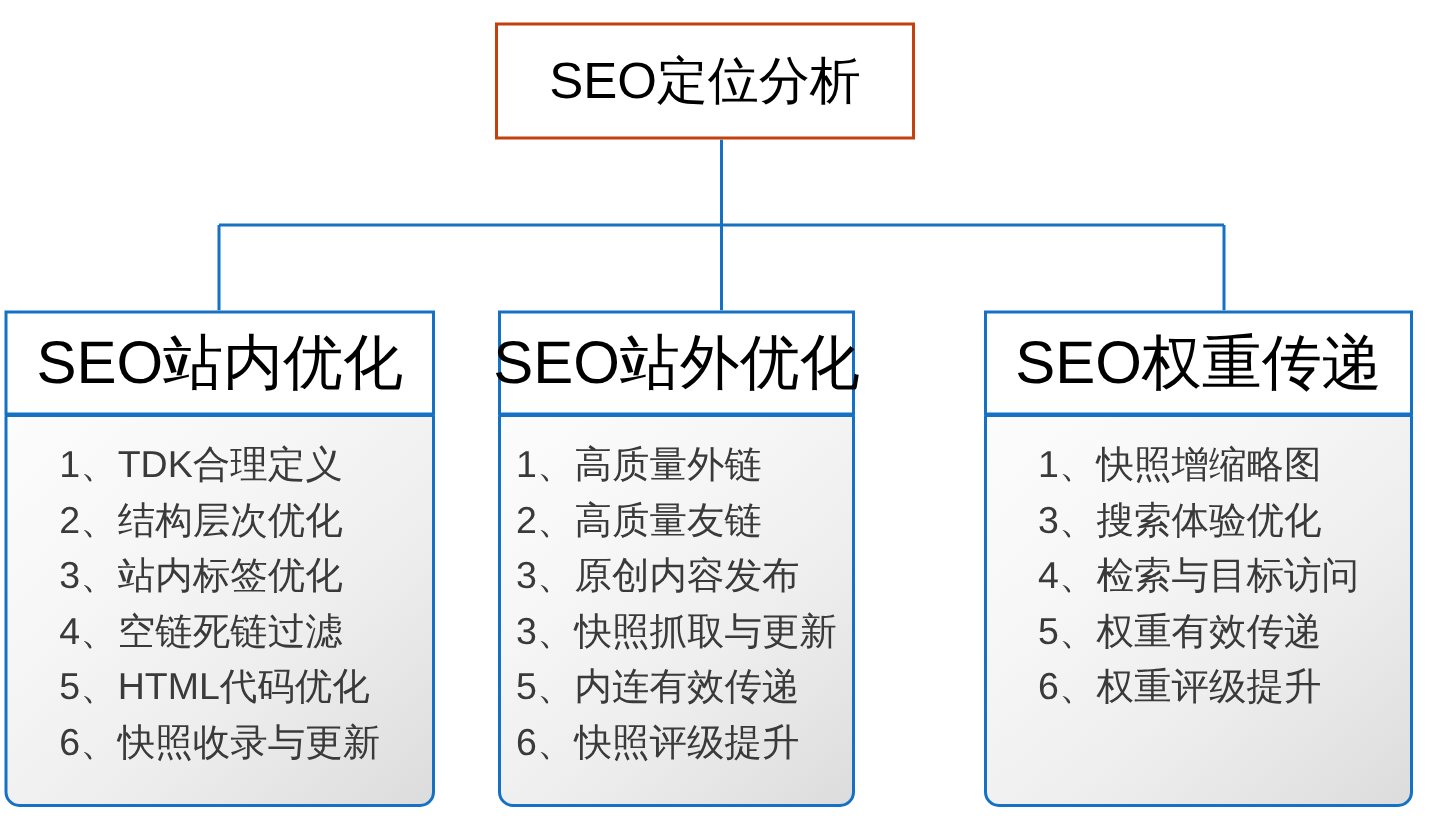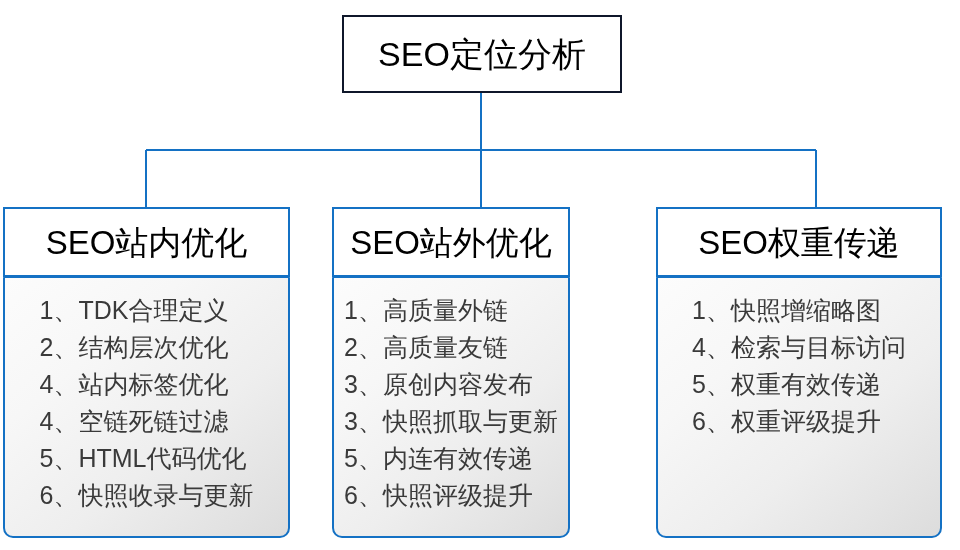--- a/index.html
+++ b/index.html
@@ -31,26 +31,25 @@
   }
 
   
   .root-box {
     position: absolute;
     left: 330px;
     top: 15px;
     width: 280px;
     height: 78px;
     box-sizing: border-box;
-    border: 2px solid #0f172a;
+    border: 2px solid #c2410c;
     background: #ffffff;
     display: flex;
     align-items: center;
     justify-content: center;
-    margin-left: 12px;
   }
   .root-title {
     font-size: 34px;
     color: #000000;
     letter-spacing: 0px;
     white-space: nowrap;
     line-height: 1;
   }
 
   
@@ -66,21 +65,21 @@
     box-sizing: border-box;
     width: 100%;
     height: 70px;
     border: 2px solid #1471c4;
     background: #ffffff;
     display: flex;
     align-items: center;
     justify-content: center;
   }
   .branch-header-title {
-    font-size: 33px;
+    font-size: 40px;
     color: #000000;
     white-space: nowrap;
     line-height: 1;
   }
 
   .branch-list {
     box-sizing: border-box;
     width: 100%;
     height: 262px;
     margin-top: -1px;
@@ -125,21 +124,21 @@
   </div>
 
   <div class="branch branch-1">
     <div class="branch-header">
       <div class="branch-header-title">SEO站内优化</div>
     </div>
     <div class="branch-list">
       <div class="branch-list-inner">
         <div class="list-item">1、TDK合理定义</div>
         <div class="list-item">2、结构层次优化</div>
-        <div class="list-item">4、站内标签优化</div>
+        <div class="list-item">3、站内标签优化</div>
         <div class="list-item">4、空链死链过滤</div>
         <div class="list-item">5、HTML代码优化</div>
         <div class="list-item">6、快照收录与更新</div>
       </div>
     </div>
   </div>
 
   <div class="branch branch-2">
     <div class="branch-header">
       <div class="branch-header-title">SEO站外优化</div>
@@ -156,20 +155,21 @@
     </div>
   </div>
 
   <div class="branch branch-3">
     <div class="branch-header">
       <div class="branch-header-title">SEO权重传递</div>
     </div>
     <div class="branch-list">
       <div class="branch-list-inner">
         <div class="list-item">1、快照增缩略图</div>
+        <div class="list-item">3、搜索体验优化</div>
         <div class="list-item">4、检索与目标访问</div>
         <div class="list-item">5、权重有效传递</div>
         <div class="list-item">6、权重评级提升</div>
       </div>
     </div>
   </div>
 
 </div>
 
 </body></html>

